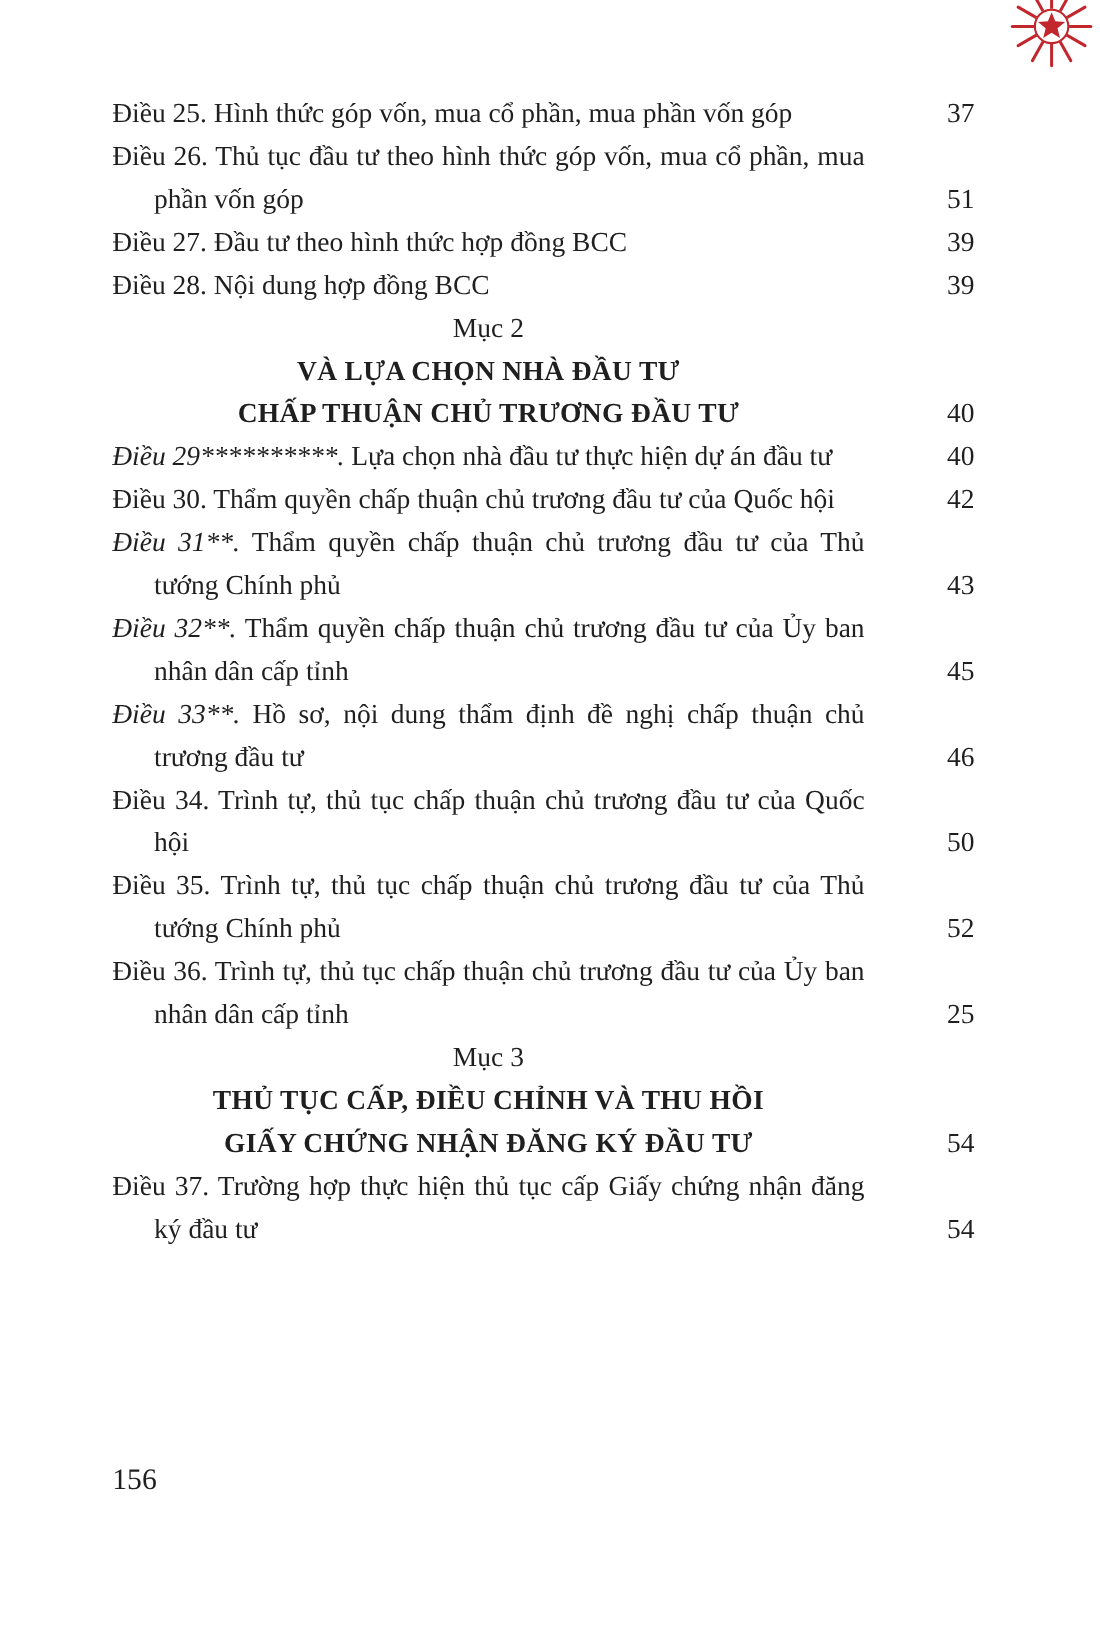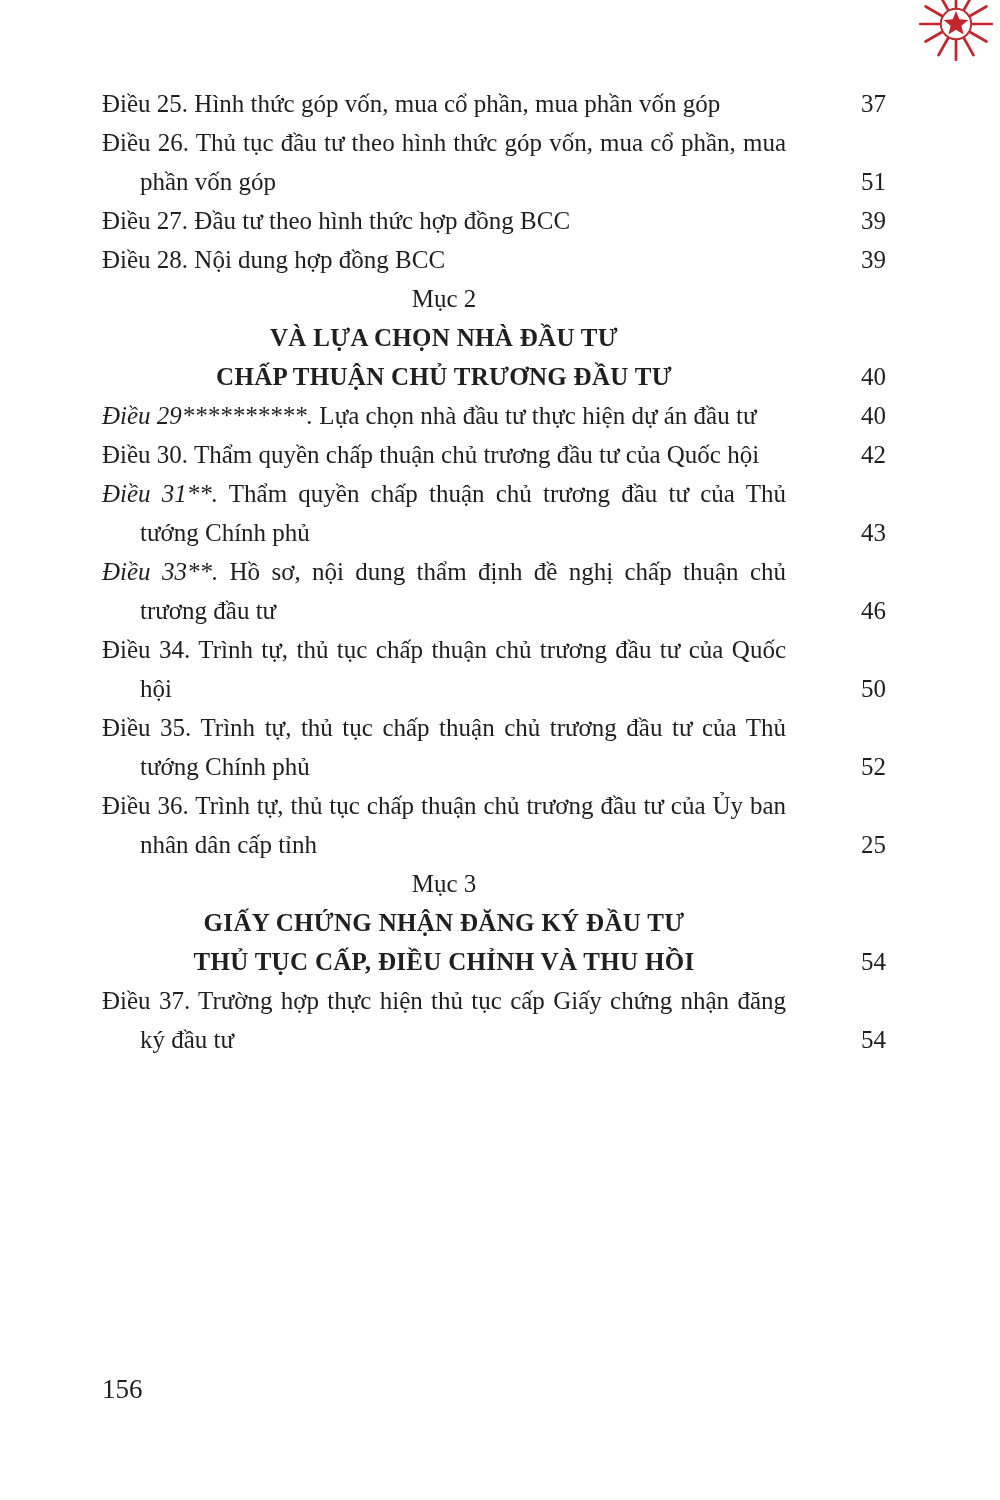--- a/index.html
+++ b/index.html
@@ -59,21 +59,20 @@
     position: absolute;
     right: 0; bottom: 0;
     font-weight: 400;
     font-style: normal;
     letter-spacing: 0;
   }
   .footer-num {
     position: absolute;
     left: 102px; top: 1330px;
     font-size: 27px;
-    margin-top: 44px;
   }
 </style>
 </head>
 <body>
 
 <div class="page">
 
   <svg class="logo" viewBox="0 0 100 100" aria-hidden="true">
     <g fill="none" stroke-width="3.6" stroke-linecap="round" stroke="#c1272d">
       <line x1="50" y1="50" x2="50" y2="3"></line>
@@ -105,29 +104,30 @@
     <div class="section-kicker">Mục 2</div>
     <div class="section-title">
           <div>VÀ LỰA CHỌN NHÀ ĐẦU TƯ</div>
           <div>CHẤP THUẬN CHỦ TRƯƠNG ĐẦU TƯ</div>
         </div>
     <span class="page-num">40</span>
   </div>
       <div class="entry"><span class="italic">Điều 29**********.</span> <span>Lựa chọn nhà đầu tư thực hiện dự án đầu tư</span><span class="page-num">40</span></div>
       <div class="entry"><span>Điều 30.</span> <span>Thẩm quyền chấp thuận chủ trương đầu tư của Quốc hội</span><span class="page-num">42</span></div>
       <div class="entry"><span class="italic">Điều 31**.</span> <span>Thẩm quyền chấp thuận chủ trương đầu tư của Thủ tướng Chính phủ</span><span class="page-num">43</span></div>
+      <div class="entry"><span class="italic">Điều 32**.</span> <span>Thẩm quyền chấp thuận chủ trương đầu tư của Ủy ban nhân dân cấp tỉnh</span><span class="page-num">45</span></div>
       <div class="entry"><span class="italic">Điều 33**.</span> <span>Hồ sơ, nội dung thẩm định đề nghị chấp thuận chủ trương đầu tư</span><span class="page-num">46</span></div>
       <div class="entry"><span>Điều 34.</span> <span>Trình tự, thủ tục chấp thuận chủ trương đầu tư của Quốc hội</span><span class="page-num">50</span></div>
       <div class="entry"><span>Điều 35.</span> <span>Trình tự, thủ tục chấp thuận chủ trương đầu tư của Thủ tướng Chính phủ</span><span class="page-num">52</span></div>
       <div class="entry"><span>Điều 36.</span> <span>Trình tự, thủ tục chấp thuận chủ trương đầu tư của Ủy ban nhân dân cấp tỉnh</span><span class="page-num">25</span></div>
       <div class="section">
     <div class="section-kicker">Mục 3</div>
     <div class="section-title">
+          <div>THỦ TỤC CẤP, ĐIỀU CHỈNH VÀ THU HỒI</div>
           <div>GIẤY CHỨNG NHẬN ĐĂNG KÝ ĐẦU TƯ</div>
-          <div>THỦ TỤC CẤP, ĐIỀU CHỈNH VÀ THU HỒI</div>
         </div>
     <span class="page-num">54</span>
   </div>
       <div class="entry"><span>Điều 37.</span> <span>Trường hợp thực hiện thủ tục cấp Giấy chứng nhận đăng ký đầu tư</span><span class="page-num">54</span></div>
     </div>
 
   <div class="footer-num">156</div>
 </div>
 
 </body></html>

